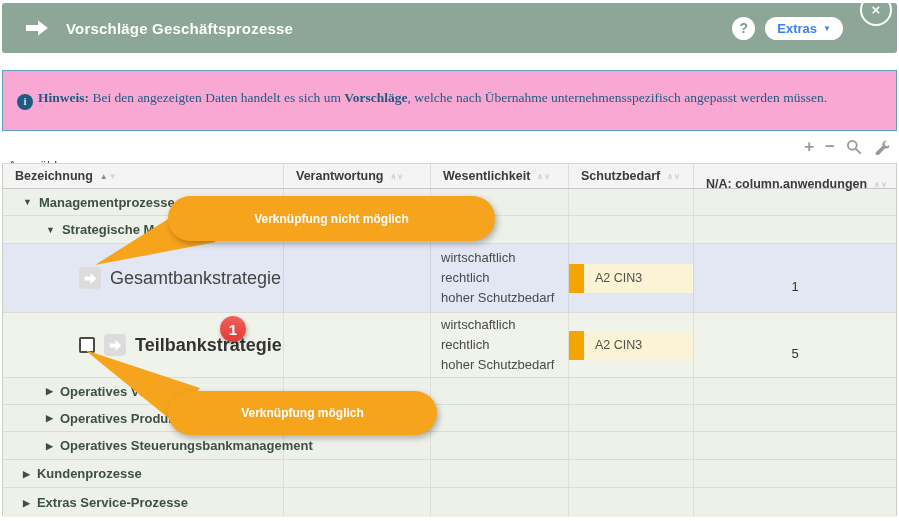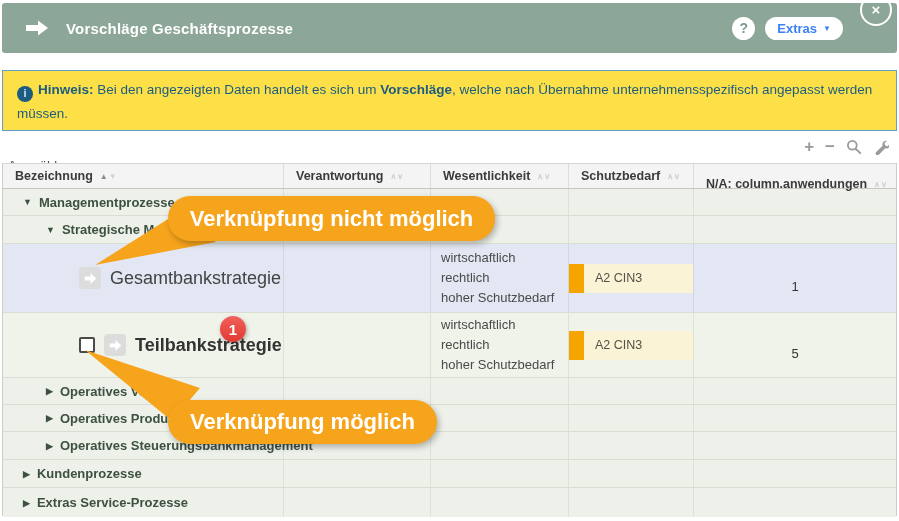--- a/index.html
+++ b/index.html
@@ -16,22 +16,22 @@
   .help-btn{width:23px;height:23px;border-radius:50%;background:#fff;color:#7E9A8B;
     font-weight:bold;font-size:14px;display:flex;align-items:center;justify-content:center;cursor:pointer;}
   .extras-btn{height:23px;border-radius:12px;background:#fff;color:#3b82f6;font-weight:bold;
     font-size:13px;display:flex;align-items:center;gap:6px;padding:0 12px;cursor:pointer;}
   .extras-btn .caret{font-size:8px;}
   .close-btn{position:absolute;right:5px;top:-9px;width:32px;height:32px;border:2px solid #fff;
     border-radius:50%;display:flex;align-items:flex-end;justify-content:center;color:#fff;
     font-weight:bold;font-size:15px;line-height:1;padding-bottom:7px;cursor:pointer;}
 
   
-  .notice{position:absolute;left:2px;right:2px;top:70px;height:61px;background:#fde047;
-    border:1px solid #5FA0C6;color:#1D5C80;font-size:13.5px;line-height:23px;padding:7px 14px;}
+  .notice{position:absolute;left:2px;right:2px;top:70px;height:61px;background:#f9a8d4;
+    border:1px solid #5FA0C6;color:#1D5C80;font-size:13.5px;line-height:23px;padding:15px 14px;font-family:Liberation Serif, serif;}
   .notice b{font-weight:bold;}
   .info-icon{display:inline-flex;width:16px;height:16px;border-radius:50%;background:#1D5C80;
     color:#CBE7F6;font-size:11px;font-weight:bold;align-items:center;justify-content:center;
     vertical-align:-3px;margin-right:5px;}
 
   
   .selectbar{position:absolute;left:8px;top:139px;font-size:13px;color:#4a4a4a;cursor:pointer;
     display:flex;align-items:center;gap:6px;margin-top:19px;}
   .selectbar .caret{font-size:8px;color:#4a4a4a;}
   .tool-icons{position:absolute;right:10px;top:138px;display:flex;align-items:center;gap:11px;color:#9a9a9a;}
@@ -65,24 +65,24 @@
   .cell-wes{display:flex;flex-direction:column;justify-content:center;padding:4px 4px 4px 10px;
     font-size:13px;color:#4a4a4a;line-height:20px;}
   .cell-schutz{display:flex;align-items:center;}
   .sbadge{width:100%;height:29px;background:#FBF3D6;display:flex;align-items:center;}
   .sbadge .block{width:15px;height:100%;background:#F6A500;flex:none;}
   .sbadge .slabel{padding-left:11px;font-size:12.5px;color:#55504a;}
   .cell-anw{display:flex;align-items:center;justify-content:center;font-size:13px;color:#333;}
 
   
   .bubble{position:absolute;background:#F7A41D;border-radius:22px;color:#fff;font-weight:bold;
-    font-size:22px;display:flex;align-items:center;justify-content:center;z-index:10;
+    font-size:12px;display:flex;align-items:center;justify-content:center;z-index:10;
     box-shadow:2px 3px 6px rgba(0,0,0,0.28);white-space:nowrap;}
   #bubble1{left:168px;top:196px;width:327px;height:45px;}
-  #bubble2{left:168px;top:400px;width:269px;height:44px;}
+  #bubble2{left:168px;top:391px;width:269px;height:44px;}
   #tails{position:absolute;left:0;top:0;z-index:9;pointer-events:none;}
   .count-badge{position:absolute;left:220px;top:316px;width:26px;height:26px;border-radius:50%;
     background:linear-gradient(#F0605A,#E23A34);color:#fff;font-weight:bold;font-size:15px;
     display:flex;align-items:center;justify-content:center;z-index:11;box-shadow:1px 2px 4px rgba(0,0,0,0.3);}
 </style>
 </head>
 <body>
 
 <div id="page">
 

